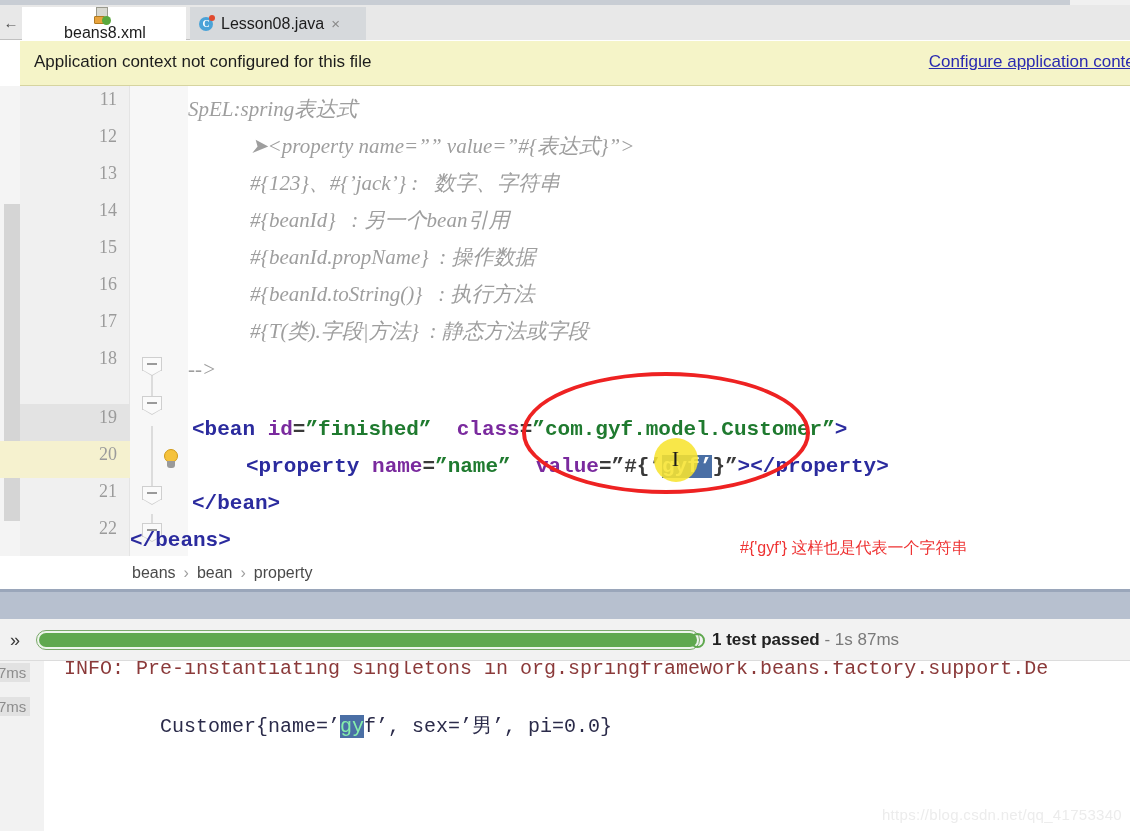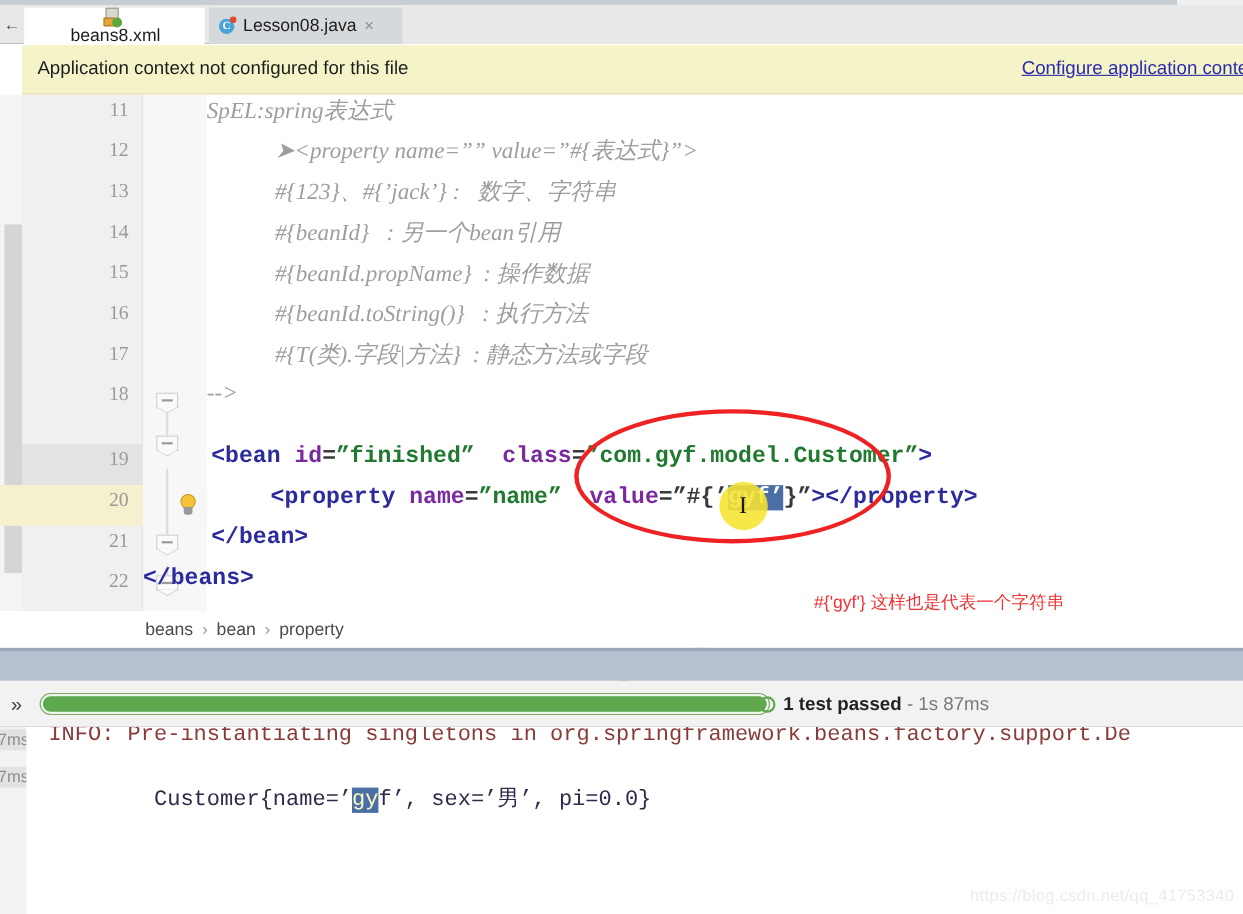--- a/index.html
+++ b/index.html
@@ -197,21 +197,21 @@
   }
   .bulb-base {
     position: absolute; left: 7px; top: 13px;
     width: 8px; height: 7px;
     background: #9a9a9a; border-radius: 0 0 3px 3px;
   }
 
   .cline {
     position: absolute; left: 0; height: 37px;
     white-space: pre;
-    display: flex; align-items: flex-start;
+    display: flex; align-items: flex-end;
   }
   .cmt {
     font-family: "Liberation Serif", serif;
     font-style: italic;
     font-size: 21px;
     color: #9e9e9e;
     white-space: pre;
   }
   .code {
     font-family: "Liberation Mono", monospace;
@@ -335,34 +335,34 @@
     position: absolute; left: 0; top: 42px; width: 36px; height: 170px;
     background: #f2f2f2;
   }
   .ms-chip {
     position: absolute; left: -6px;
     font-size: 15px; color: #8c8c8c;
     background: #e2e2e2;
     padding: 1px 4px;
   }
   .console {
-    position: absolute; left: 24px; top: 42px; right: 0; height: 170px;
+    position: absolute; left: 44px; top: 42px; right: 0; height: 170px;
     background: #ffffff;
     overflow: hidden;
   }
   .con-line {
     position: absolute; left: 20px;
     font-family: "Liberation Mono", monospace;
     font-size: 20px;
     white-space: pre;
   }
   .con-info { color: #8b3a3a; }
   .con-out { color: #2b2b4a; }
   .con-blue { color: #2b2b9e; }
-  .con-sel { background: #4a6fa5; color: #fef9c3; }
+  .con-sel { background: #4a6fa5; color: #86efac; }
 
   .watermark {
     position: absolute; right: 8px; bottom: 8px;
     font-size: 15px; color: #ececec;
     letter-spacing: 0.3px;
   }
 </style>
 </head>
 <body>
 

